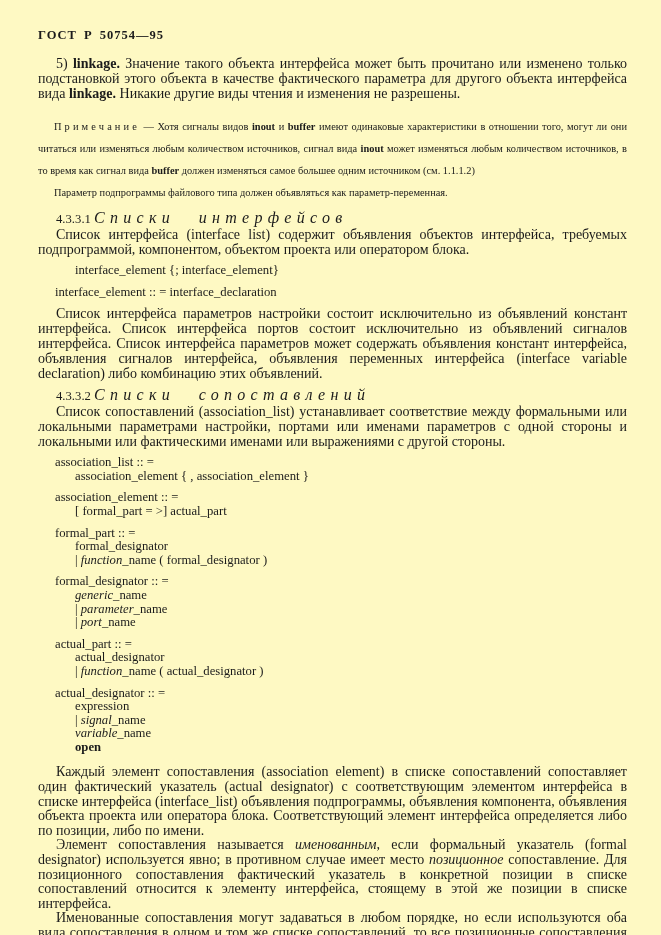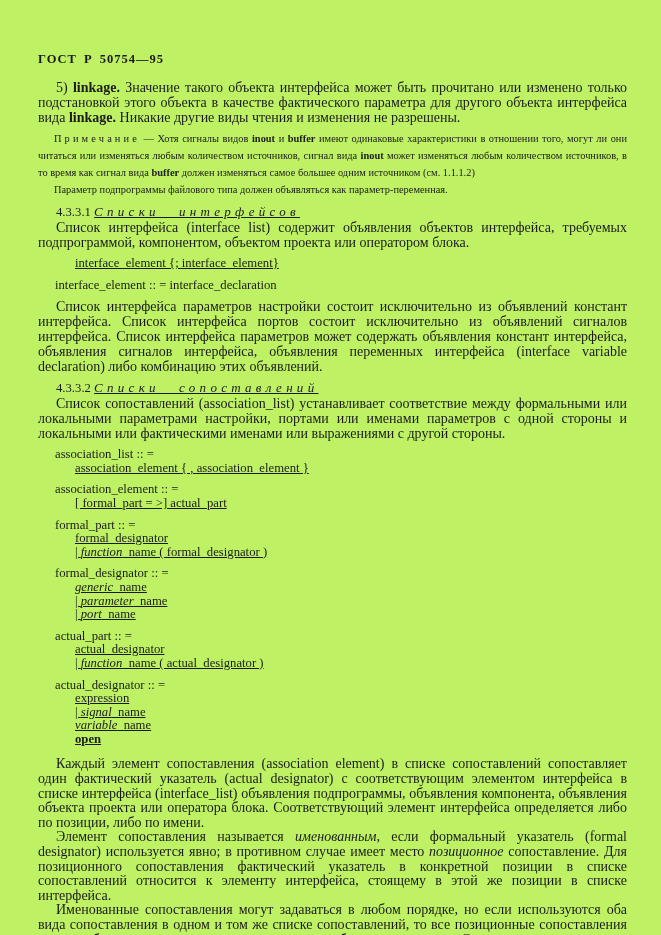--- a/index.html
+++ b/index.html
@@ -1,22 +1,22 @@
 <!DOCTYPE html>
 <html><head>
 <meta charset="utf-8">
 <style>
   html,body { margin:0; padding:0; background:#888; }
   .page {
     position:relative;
     width:661px; height:935px;
     margin:0 auto;
-    background:#bef264;
+    background:#fef9c3;
     box-sizing:border-box;
-    padding:52px 34px 0 38px;
+    padding:28px 34px 0 38px;
     font-family:"Liberation Serif","DejaVu Serif",serif;
     color:#1b1b1b;
     overflow:hidden;
   }
   .doc-header {
     font-weight:bold;
     font-size:12.5px;
     letter-spacing:1px;
     word-spacing:3px;
     margin:0 0 13px 0;
@@ -24,46 +24,46 @@
   p.body {
     font-size:14px;
     line-height:15px;
     text-align:justify;
     text-indent:18px;
     margin:0;
   }
   p.tail { line-height:14.6px; }
   .note {
     font-size:10.4px;
-    line-height:17px;
+    line-height:22px;
     text-align:justify;
     text-indent:16px;
-    margin:5px 0 0 0;
+    margin:15px 0 0 0;
   }
   .note2 { margin-top:0; }
   .heading {
     font-size:12.7px;
     line-height:15px;
     text-indent:18px;
     margin:6px 0 0 0;
     white-space:nowrap;
   }
-  .heading .i.sp { font-size:13px;text-decoration:underline; }
+  .heading .i.sp { font-size:16px; }
   .b { font-weight:bold; }
   .i { font-style:italic; }
   .sp { letter-spacing:0.30em; }
   .i.sp { letter-spacing:0.33em; word-spacing:0.9em; }
   .code-block {
     margin:7px 0 7px 17px;
     font-size:12.7px;
   }
   .code-group { margin:0 0 8px 0; }
   .code-block .code-group:last-child { margin-bottom:0; }
   .code-line { line-height:13.6px; white-space:pre; }
-  .code-line.ind1 { padding-left:20px;text-decoration:underline; }
+  .code-line.ind1 { padding-left:20px; }
   .para-block { margin-top:11px; }
 </style>
 </head>
 <body>
 
 <div class="page">
 
   <div class="doc-header">ГОСТ Р 50754—95</div>
 
   <p class="body"><span>5) </span><span class="b">linkage.</span><span> Значение такого объекта интерфейса может быть прочитано или изменено только подстановкой этого объекта в качестве фактического параметра для другого объекта интерфейса вида </span><span class="b">linkage.</span><span> Никакие другие виды чтения и изменения не разрешены.</span></p>

